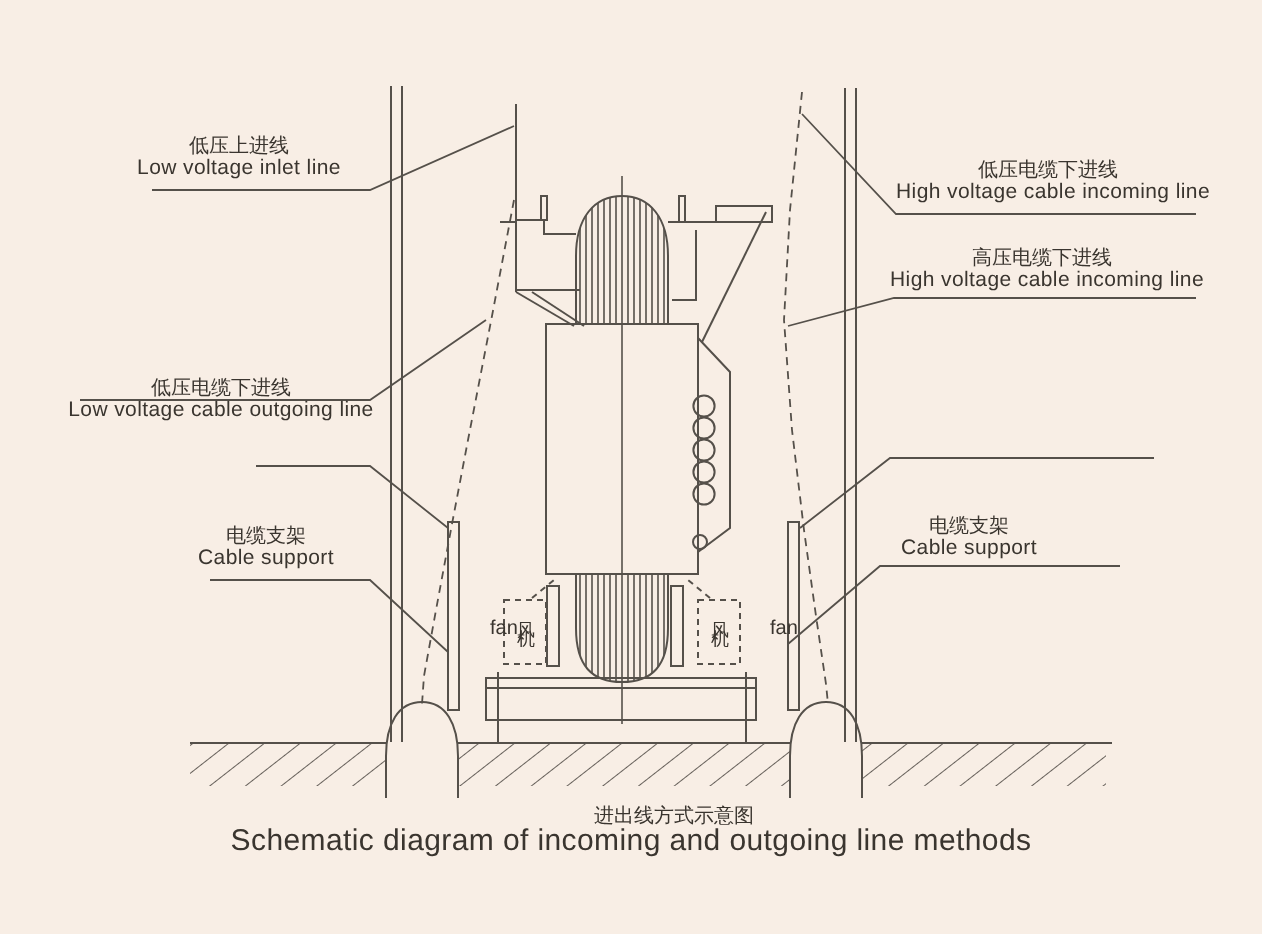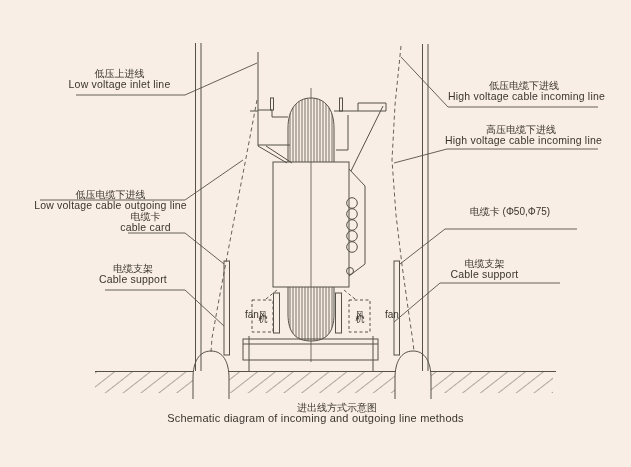--- a/index.html
+++ b/index.html
@@ -26,21 +26,21 @@
     text-orientation:upright;
     font-size:9px;
     letter-spacing:4px;
     color:#3a352f;
   }
   .caption{
     position:absolute;left:0;width:631px;
     text-align:center;color:#3a352f;
   }
   .caption .zh{font-size:10px;padding-left:43px;}
-  .caption .en{font-size:11px;}
+  .caption .en{font-size:15px;}
 </style>
 </head>
 <body>
 
 <div id="stage">
 
   <svg width="631" height="467" viewBox="0 0 631 467">
     <defs>
       <pattern id="hatch" width="11" height="11" patternUnits="userSpaceOnUse" patternTransform="rotate(52)">
         <line x1="0" y1="0" x2="0" y2="11" stroke="#55504a" stroke-width="0.9"></line>
@@ -158,42 +158,37 @@
   <div class="lbl" style="left:52px;top:68px;width:135px;">
     <span class="zh">低压上进线</span>
     <span class="en">Low voltage inlet line</span>
   </div>
 
   <div class="lbl" style="left:32px;top:189px;width:157px;">
     <span class="zh">低压电缆下进线</span>
     <span class="en">Low voltage cable outgoing line</span>
   </div>
 
-  <div class="lbl" style="left:103px;top:211px;width:85px;">
-    <span class="zh">电缆卡</span>
-    <span class="en">cable card</span>
-  </div>
 
   <div class="lbl" style="left:78px;top:263px;width:110px;">
     <span class="zh">电缆支架</span>
     <span class="en">Cable support</span>
   </div>
 
   <div class="lbl" style="left:448px;top:80px;width:152px;">
     <span class="zh">低压电缆下进线</span>
     <span class="en">High voltage cable incoming line</span>
   </div>
 
   <div class="lbl" style="left:445px;top:124px;width:152px;">
     <span class="zh">高压电缆下进线</span>
     <span class="en">High voltage cable incoming line</span>
   </div>
 
   <div class="lbl" style="left:440px;top:206px;width:140px;">
-    <span class="zh">电缆卡 (Φ50,Φ75)</span>
   </div>
 
   <div class="lbl" style="left:417px;top:258px;width:135px;">
     <span class="zh">电缆支架</span>
     <span class="en">Cable support</span>
   </div>
 
   <div class="fan-en" style="left:233px;top:309px;">fan</div>
   <div class="fan-zh" style="left:256px;top:303px;height:28px;">风机</div>
   <div class="fan-zh" style="left:353px;top:303px;height:28px;">风机</div>

